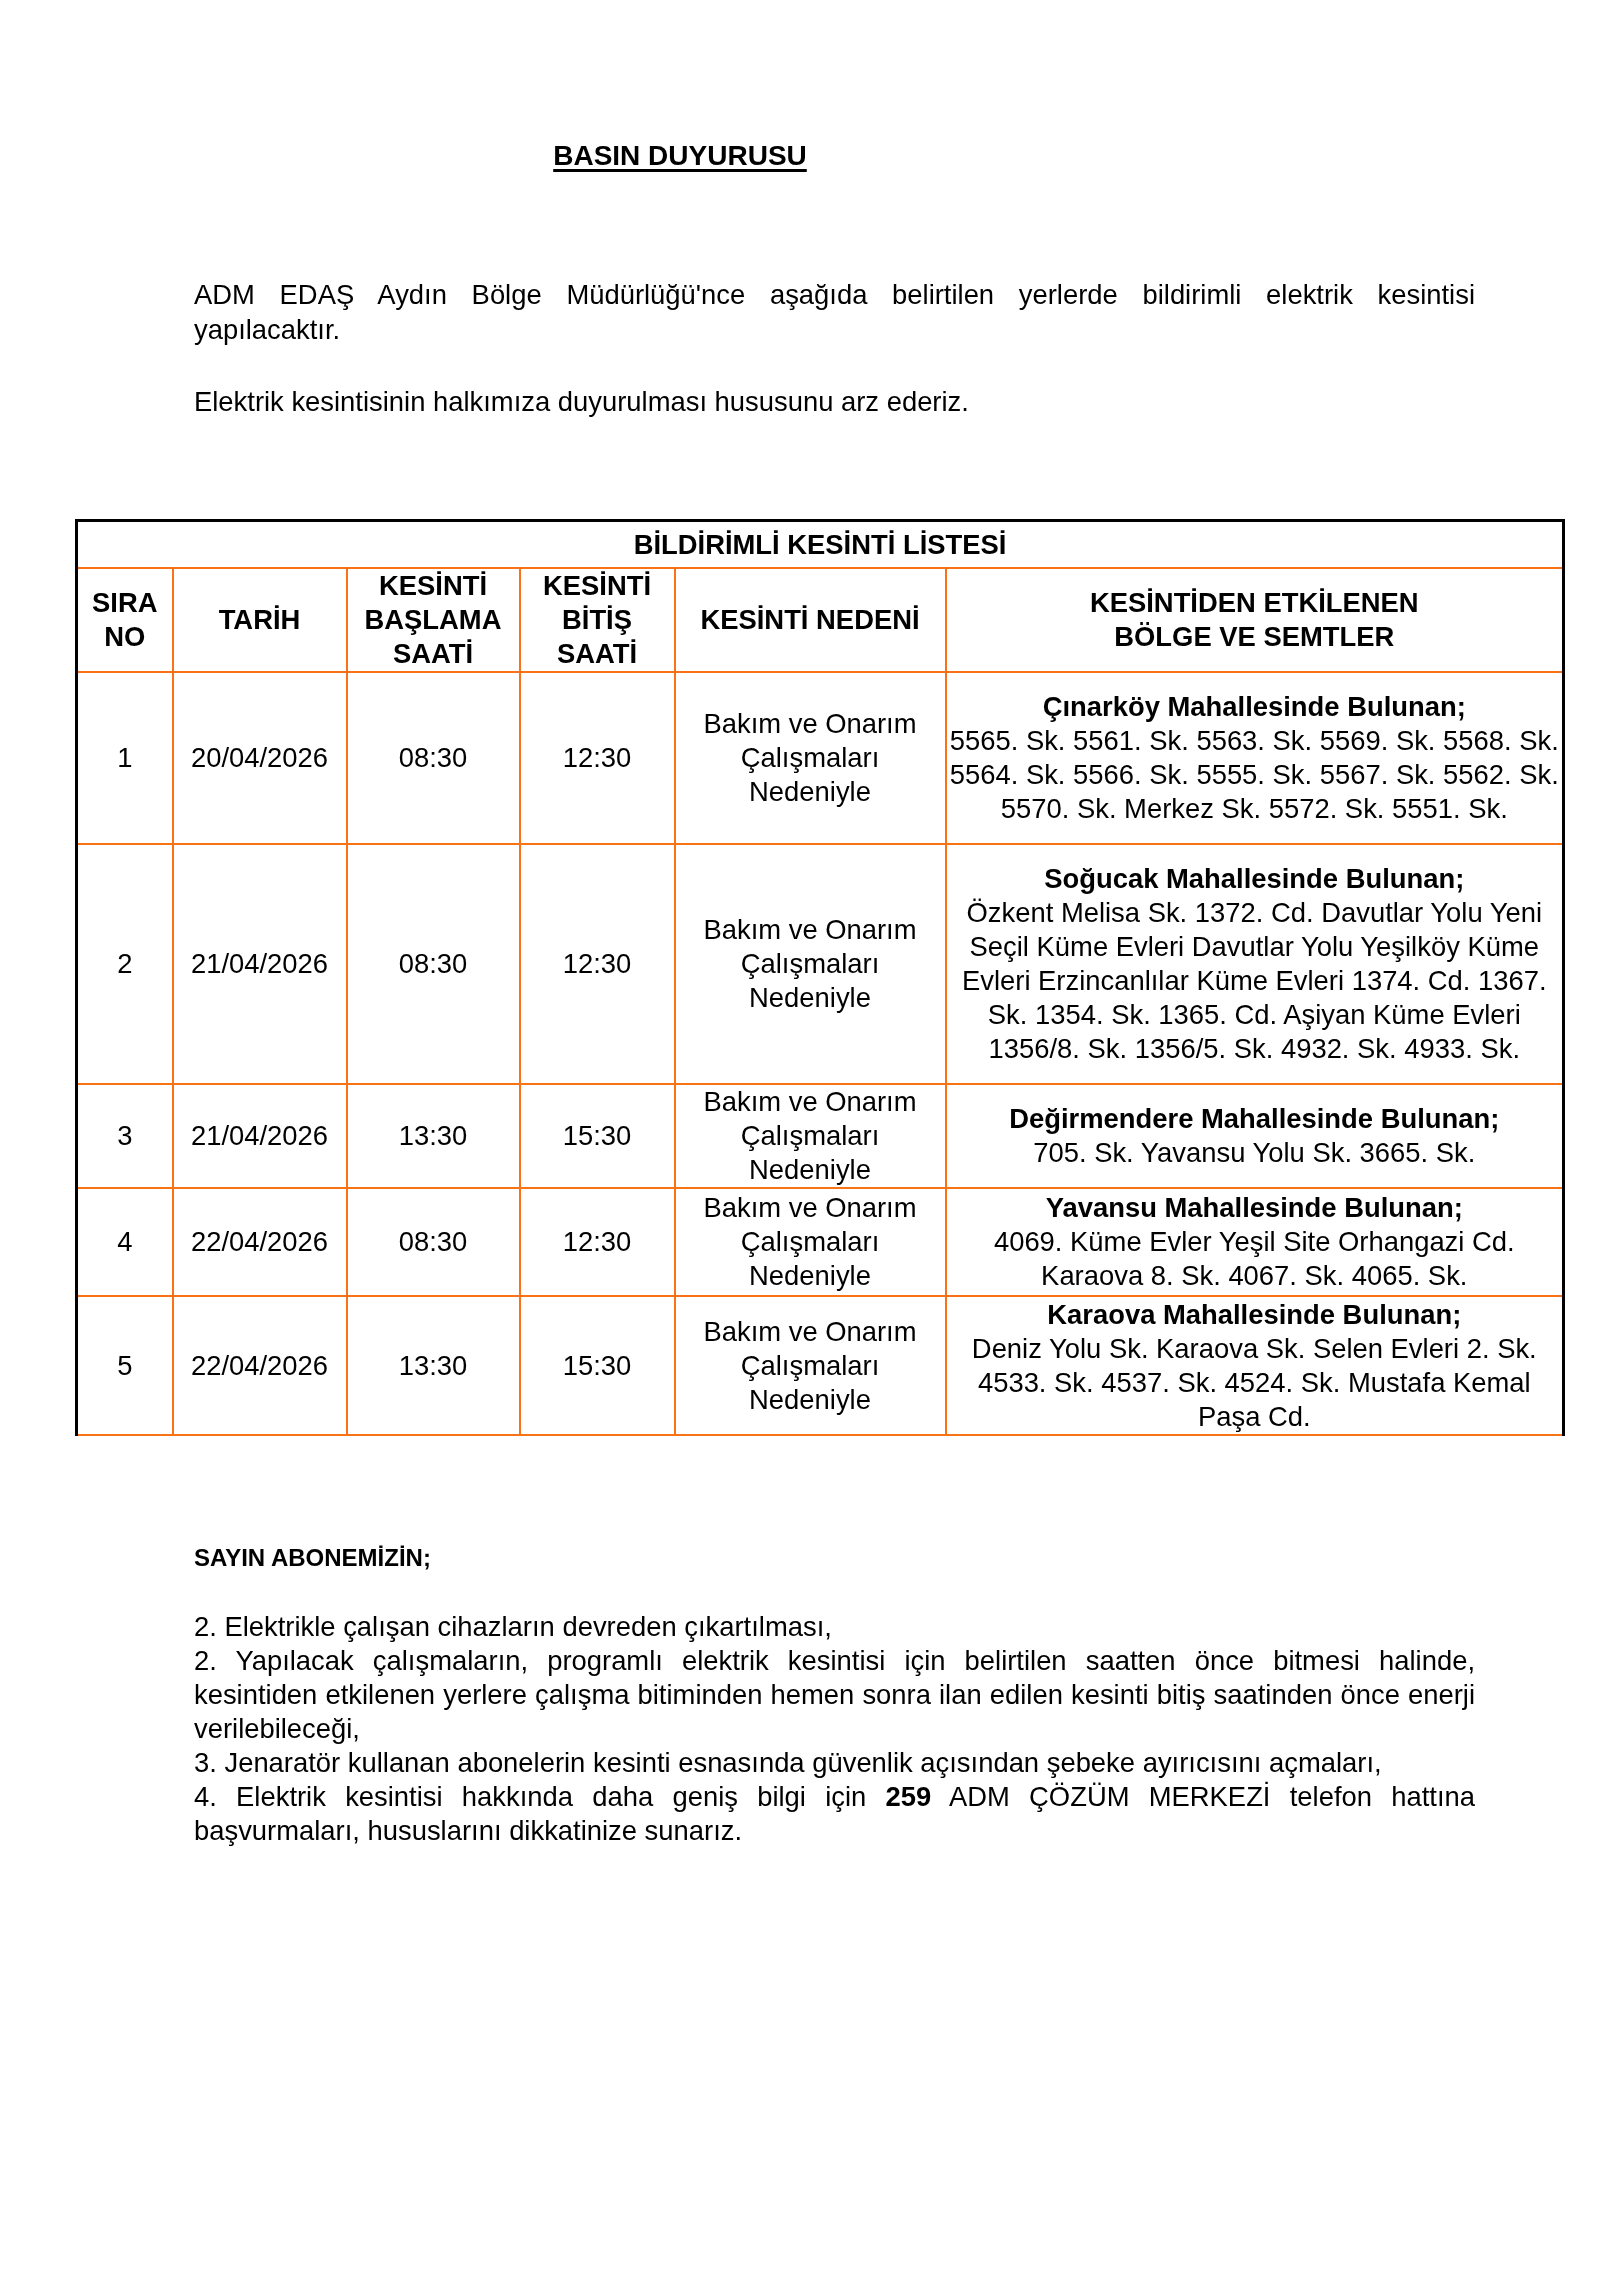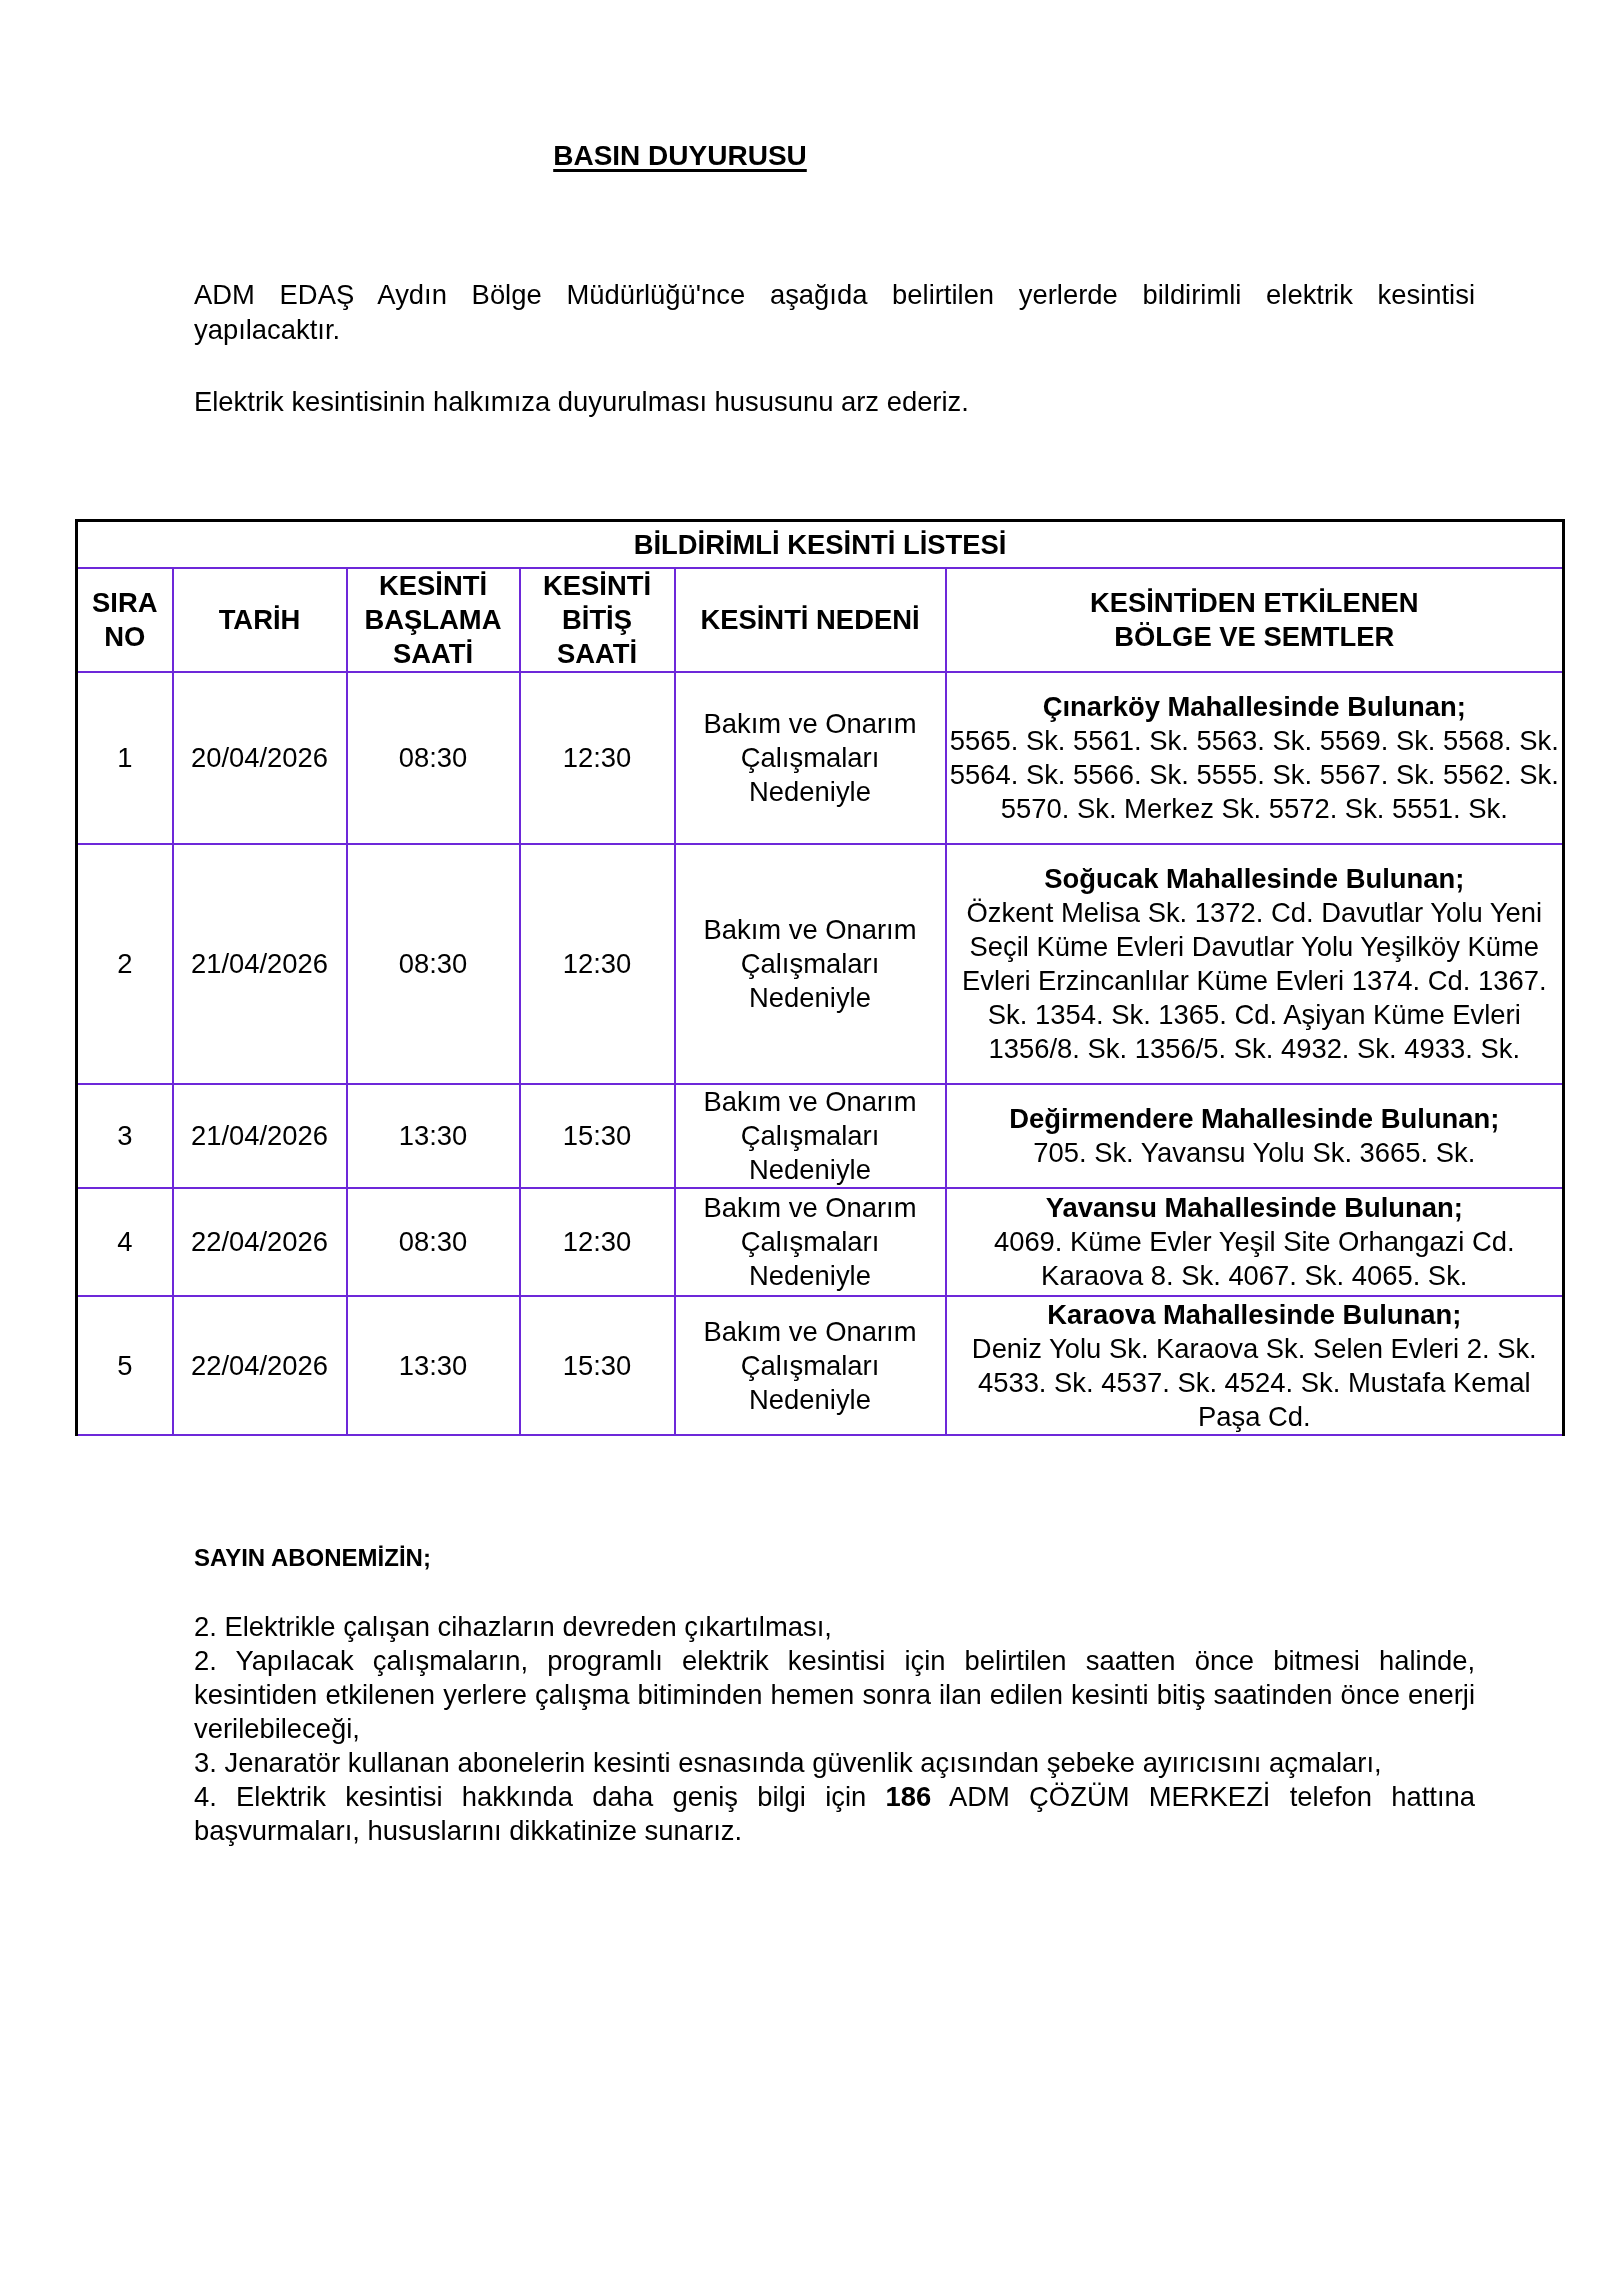--- a/index.html
+++ b/index.html
@@ -20,21 +20,21 @@
     .p1 .l1 { display: block; text-align: justify; text-align-last: justify; }
     .p2 { top: 384px; }
 
     table.cuts {
       position: absolute; left: 75px; top: 519px; width: 1488px;
       border-collapse: collapse; table-layout: fixed;
       border-left: 3.9px solid #000; border-right: 3.9px solid #000; border-top: 3.9px solid #000;
       border-bottom: 2px solid #000;
     }
     table.cuts td, table.cuts th {
-      border: 2px solid #6d28d9; padding: 0; text-align: center; vertical-align: middle;
+      border: 2px solid #f97316; padding: 0; text-align: center; vertical-align: middle;
       font-size: 27.4px; line-height: 34px; margin-left: 31px;
     }
     table.cuts th { font-weight: bold; }
     .caption-row th { height: 45px; border-bottom: 4.9px solid #000; font-size: 28px; }
     .head-row th { height: 102px; line-height: 34px; }
     td.region { text-align: left; padding: 0 7.8px; vertical-align: middle; }
     td.region .hood { font-weight: bold; display: block; }
     .r1 td { height: 170px; }
     .r2 td { height: 238px; }
     .r3 td { height: 102px; }
@@ -180,15 +180,15 @@
   </tr>
 </tbody>
   </table>
 
 <div class="notice-head">SAYIN ABONEMİZİN;</div>
 
 <ul class="notice-list">
   <li>2.  Elektrikle çalışan cihazların devreden çıkartılması,</li>
   <li>2. Yapılacak çalışmaların, programlı elektrik kesintisi için belirtilen saatten önce bitmesi halinde, kesintiden etkilenen yerlere çalışma bitiminden hemen sonra ilan edilen kesinti bitiş saatinden önce enerji verilebileceği,</li>
   <li>3. Jenaratör kullanan abonelerin kesinti esnasında güvenlik açısından şebeke ayırıcısını açmaları,</li>
-  <li><span>4. Elektrik kesintisi hakkında daha geniş bilgi için </span><span class="b">186</span><span> ADM ÇÖZÜM MERKEZİ telefon hattına başvurmaları, hususlarını dikkatinize sunarız.</span></li>
+  <li><span>4. Elektrik kesintisi hakkında daha geniş bilgi için </span><span class="b">259</span><span> ADM ÇÖZÜM MERKEZİ telefon hattına başvurmaları, hususlarını dikkatinize sunarız.</span></li>
 </ul>
 
 
 </body></html>

